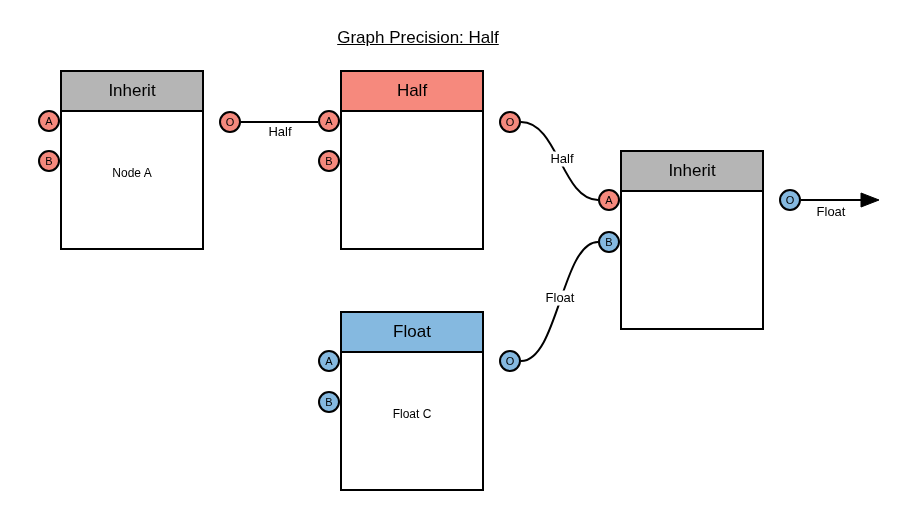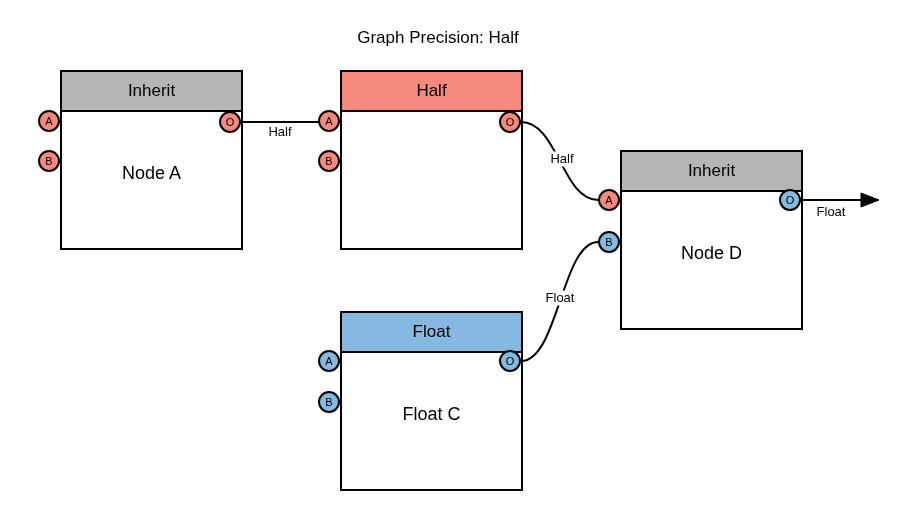--- a/index.html
+++ b/index.html
@@ -1,36 +1,36 @@
 <!DOCTYPE html>
 <html style="--background: #FFFFFF; --stroke: #000000; --gray-header: #B5B5B5; --red-accent: #F6897D; --blue-accent: #85B9E0;"><head>
 <meta charset="utf-8">
 <style>
   html,body{margin:0;padding:0;background:#fff;}
   .canvas{
     position:relative;width:906px;height:531px;background:var(--background,#ffffff);
     font-family:"Liberation Sans",sans-serif;color:#000;overflow:hidden;
   }
   .title{
-    position:absolute;left:288px;top:28px;width:300px;text-align:center;
-    font-size:17px;line-height:1.15;
+    position:absolute;left:268px;top:28px;width:300px;text-align:center;
+    font-size:17px;line-height:1.15;text-decoration:underline;
   }
   .node{
-    position:absolute;width:183px;height:180px;box-sizing:border-box;
+    position:absolute;width:144px;height:180px;box-sizing:border-box;
     border:2px solid var(--stroke,#000);background:#fff;z-index:1;
   }
   .node-header{
     height:38px;border-bottom:2px solid var(--stroke,#000);
     display:flex;align-items:center;justify-content:center;
     font-size:17px;
   }
   .node-body{
     height:136px;box-sizing:border-box;padding-bottom:14px;
     display:flex;align-items:center;justify-content:center;
-    font-size:18px;
+    font-size:12px;
   }
   .port{
     position:absolute;width:22px;height:22px;box-sizing:border-box;
     border:2px solid var(--stroke,#000);border-radius:50%;
     display:flex;align-items:center;justify-content:center;
     font-size:11px;line-height:1;z-index:3;
   }
   .edge-label{
     position:absolute;transform:translate(-50%,-50%);
     font-size:13px;line-height:1.15;background:#fff;padding:0 2px;z-index:4;
@@ -70,23 +70,20 @@
 
   <div class="node" style="left:340px;top:311px;">
     <div class="node-header" style="background: rgb(133, 185, 224);">Float</div>
     <div class="node-body">
       <span>Float C</span>
     </div>
   </div>
 
   <div class="node" style="left:620px;top:150px;">
     <div class="node-header" style="background: rgb(181, 181, 181);">Inherit</div>
-    <div class="node-body">
-      <span>Node D</span>
-    </div>
   </div>
 
   <div class="port" style="left: 38px; top: 110px; background: rgb(246, 137, 125);">A</div>
   <div class="port" style="left: 38px; top: 150px; background: rgb(246, 137, 125);">B</div>
   <div class="port" style="left: 219px; top: 111px; background: rgb(246, 137, 125);">O</div>
 
   <div class="port" style="left: 318px; top: 110px; background: rgb(246, 137, 125);">A</div>
   <div class="port" style="left: 318px; top: 150px; background: rgb(246, 137, 125);">B</div>
   <div class="port" style="left: 499px; top: 111px; background: rgb(246, 137, 125);">O</div>
 

